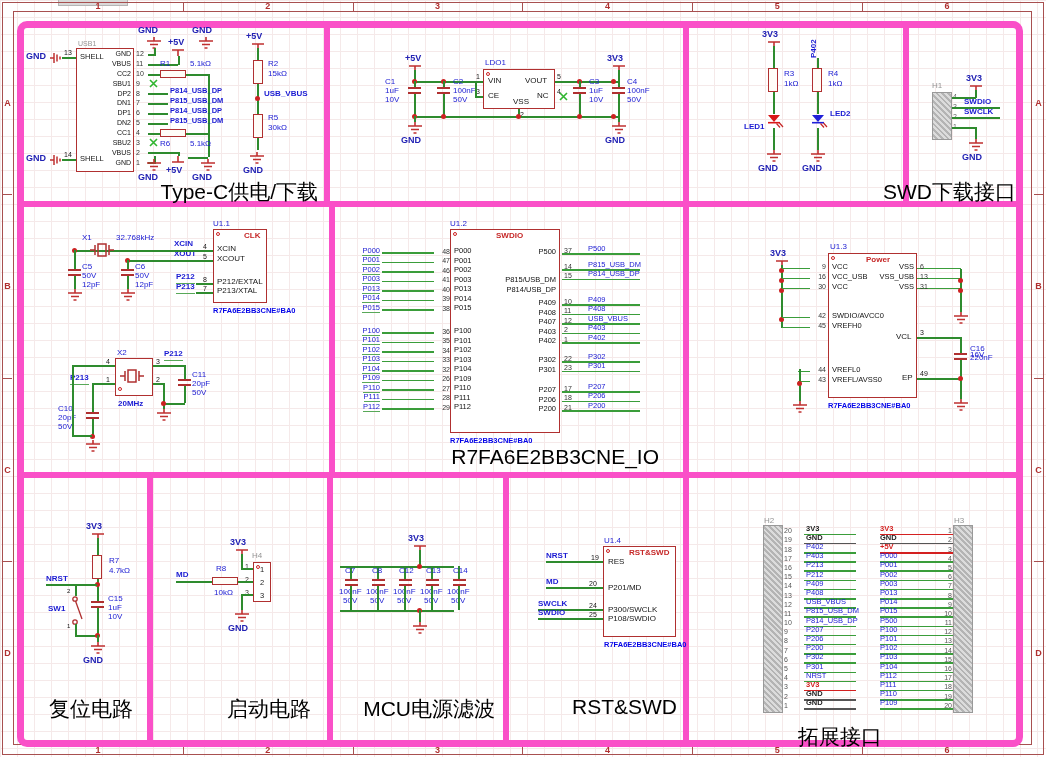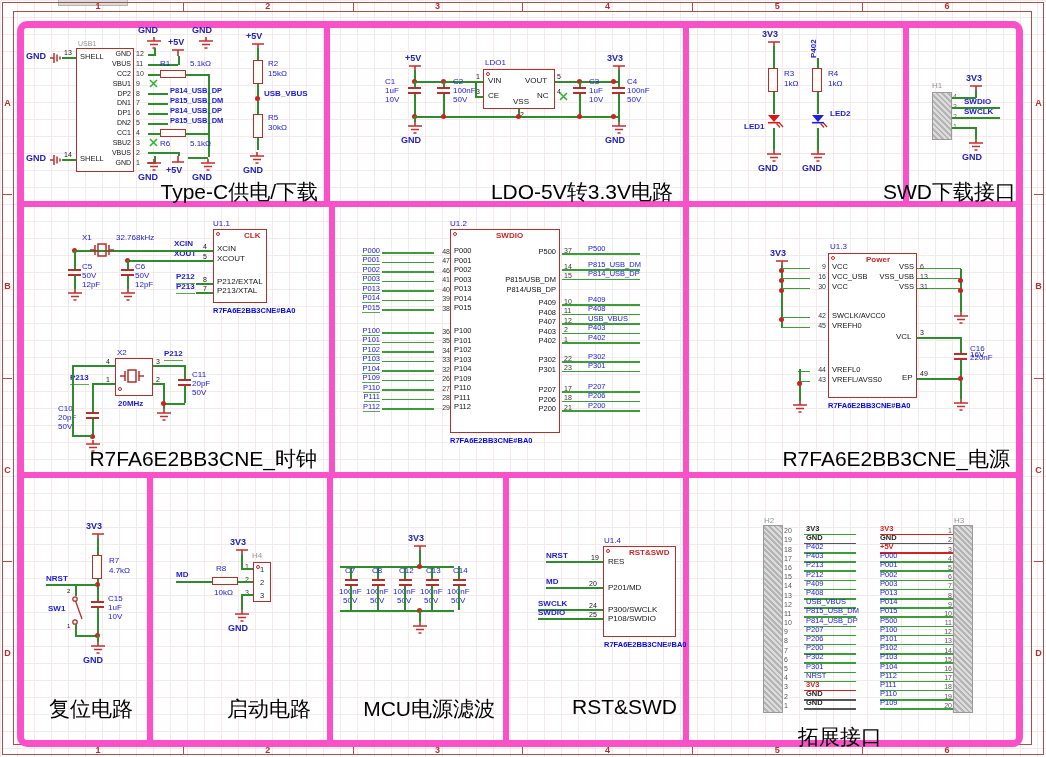--- a/index.html
+++ b/index.html
@@ -370,21 +370,20 @@
     <div class="wv" style="left:87px;top:90px;height:6px"></div>
     <svg class="icon" style="left:80px;top:96px" width="16" height="11">
         <use href="#sym-gnd"></use>
       </svg>
     <div class="lbl navy" style="left:74px;top:110px">GND</div>
     <div class="wv" style="left:291px;top:90px;height:6px"></div>
     <svg class="icon" style="left:284px;top:96px" width="16" height="11">
         <use href="#sym-gnd"></use>
       </svg>
     <div class="lbl navy" style="left:278px;top:110px">GND</div>
-    <div class="title" style="right:10px;top:152px">LDO-5V转3.3V电路</div>
   </div>
 
   <div class="sec" id="sec-led" style="left:686px;top:26px;width:217px;height:175px">
     <div class="lbl navy" style="left:76px;top:4px">3V3</div>
     <svg class="icon" style="left:81px;top:14px" width="14" height="8">
         <use href="#sym-pwr"></use>
       </svg>
     <div class="lbl t8 blue vert" style="left:124px;top:2px;height:30px;font-weight:bold">P402</div>
     <div class="wv" style="left:87px;top:20px;height:22px"></div>
     <div class="wv" style="left:131px;top:32px;height:10px"></div>
@@ -526,21 +525,20 @@
     <div class="lbl t8 blue" style="left:36px;top:207px">20pF</div>
     <div class="lbl t8 blue" style="left:36px;top:216px">50V</div>
     <div class="wv" style="left:70px;top:212px;height:18px"></div>
     <div class="dot" style="left:68px;top:227px"></div>
     <svg class="icon" style="left:63px;top:233px" width="16" height="11">
         <use href="#sym-gnd"></use>
       </svg>
     <div class="wh" style="left:50px;top:158px;width:43px"></div>
     <div class="wv" style="left:50px;top:158px;height:71px"></div>
     <div class="wh" style="left:50px;top:228px;width:20px"></div>
-    <div class="title" style="right:12px;top:238px">R7FA6E2BB3CNE_时钟</div>
   </div>
 
   <div class="sec" id="sec-io" style="left:332px;top:207px;width:351px;height:265px">
     <div class="lbl t8 blue" style="left:118px;top:13px">U1.2</div>
     <div class="box" style="left:118px;top:22px;width:110px;height:204px"></div>
     <div class="p1dot" style="left:121px;top:25px"></div>
     <div class="lbl t8 redt" style="left:164px;top:25px;font-weight:bold">SWDIO</div>
     <div class="abs" style="left:14px;top:39px;width:104px">
       <div class="prow">
           <span class="pnet">P000</span>
@@ -737,20 +735,21 @@
           <span class="rwire"></span>
           <span class="rnet">P206</span>
         </div>
         <div class="rrow">
           <span class="rnum">21</span>
           <span class="rwire"></span>
           <span class="rnet">P200</span>
         </div>
     </div>
     <div class="lbl t75 part" style="left:118px;top:230px;font-weight:bold">R7FA6E2BB3CNE#BA0</div>
+    <div class="title" style="right:24px;top:238px">R7FA6E2BB3CNE_IO</div>
   </div>
 
   <div class="sec" id="sec-pwr" style="left:686px;top:207px;width:334px;height:265px">
     <div class="lbl navy" style="left:84px;top:42px">3V3</div>
     <svg class="icon" style="left:89px;top:52px" width="14" height="8">
         <use href="#sym-pwr"></use>
       </svg>
     <div class="wv" style="left:95px;top:58px;height:63px"></div>
     <div class="dot" style="left:93px;top:61px"></div>
     <div class="dot" style="left:93px;top:71px"></div>
@@ -783,21 +782,21 @@
       <div class="qrow">
           <span class="qwire"></span>
           <span class="qnum">42</span>
         </div>
         <div class="qrow">
           <span class="qwire"></span>
           <span class="qnum">45</span>
         </div>
     </div>
     <div class="abs" style="left:146px;top:104px;width:70px">
-      <div class="nrow10"><span>SWCLK/AVCC0</span></div>
+      <div class="nrow10"><span>SWDIO/AVCC0</span></div>
         <div class="nrow10"><span>VREFH0</span></div>
     </div>
     <div class="abs" style="left:112px;top:158px;width:28px">
       <div class="qrow">
           <span class="qwire"></span>
           <span class="qnum">44</span>
         </div>
         <div class="qrow">
           <span class="qwire"></span>
           <span class="qnum">43</span>
@@ -847,21 +846,20 @@
     <div class="lbl t8 blue" style="left:284px;top:144px">16V</div>
     <div class="wv" style="left:274px;top:153px;height:39px"></div>
     <svg class="icon" style="left:267px;top:192px" width="16" height="11">
         <use href="#sym-gnd"></use>
       </svg>
     <div class="lbl t8 blk" style="left:216px;top:167px">EP</div>
     <div class="lbl t7 blk" style="left:234px;top:163px">49</div>
     <div class="wh" style="left:231px;top:171px;width:44px"></div>
     <div class="dot" style="left:272px;top:169px"></div>
     <div class="lbl t75 part" style="left:142px;top:195px;font-weight:bold">R7FA6E2BB3CNE#BA0</div>
-    <div class="title" style="right:10px;top:238px">R7FA6E2BB3CNE_电源</div>
   </div>
 
   <div class="sec" id="sec-rst" style="left:22px;top:475px;width:125px;height:265px">
     <div class="lbl navy" style="left:64px;top:47px">3V3</div>
     <svg class="icon" style="left:69px;top:57px" width="14" height="8">
         <use href="#sym-pwr"></use>
       </svg>
     <div class="wv" style="left:75px;top:63px;height:17px"></div>
     <div class="res" style="left:70px;top:80px;width:10px;height:24px"></div>
     <div class="lbl t8 blue" style="left:87px;top:82px">R7</div>

